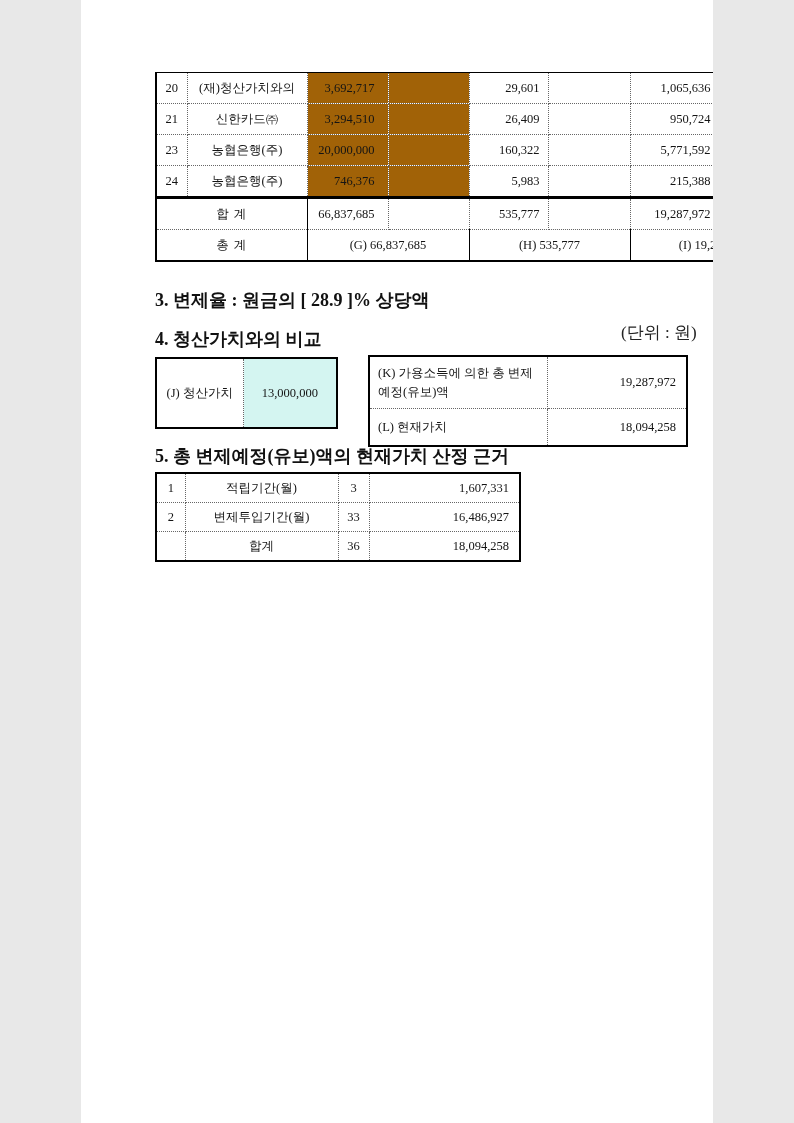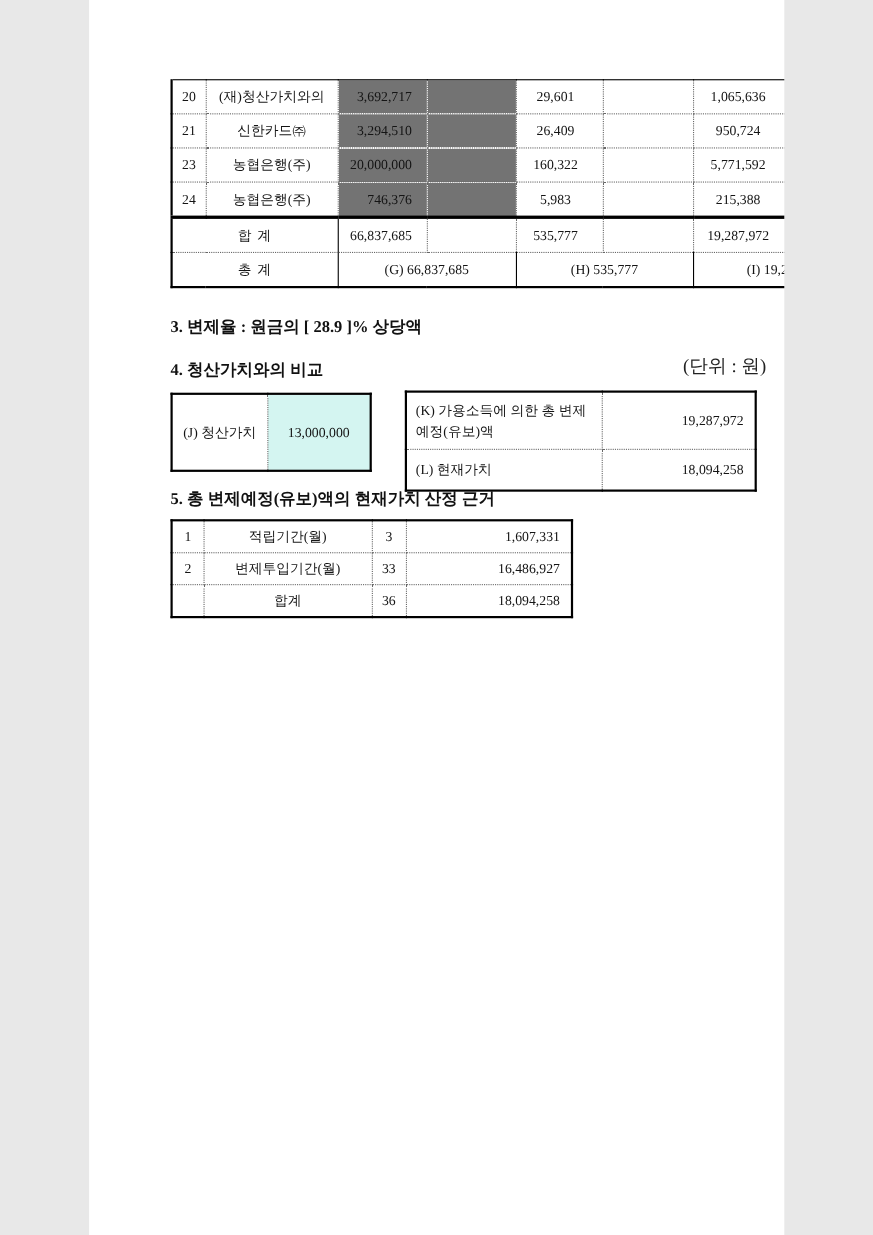--- a/index.html
+++ b/index.html
@@ -20,32 +20,32 @@
     position:absolute; left:74px; top:72px; width:644px;
     border:2px solid #000; border-top:1px solid #000;
     font-size:12.5px;
   }
   .main-table td {
     height:28px;
     border:1px dotted #666;
     text-align:center;
     vertical-align:middle;
   }
-  .main-table td.num-right { text-align:center; padding-right:8px; }
+  .main-table td.num-right { text-align:right; padding-right:8px; }
   .main-table td.num-right-wide { text-align:right; padding-right:13px; }
-  .main-table td.hl { background:#737373; }
+  .main-table td.hl { background:#a16207; }
   .main-table tr.row-subtotal td { border-top:3px solid #000; }
   .main-table tr.row-total td { border-left:1px solid #000; border-right:1px solid #000; }
   .main-table tr.row-subtotal td.label-cell,
   .main-table tr.row-total td.label-cell { border-right:1px solid #000; letter-spacing:1px; }
 
   
   .sec-heading {
     position:absolute; left:74px;
-    font-size:15px; font-weight:bold; color:#111;
+    font-size:18px; font-weight:bold; color:#111;
   }
   .unit-note {
     position:absolute; left:540px; top:321px;
     font-size:17px; color:#222;
   }
 
   
   .liq-table {
     position:absolute; left:74px; top:357px; width:181px;
     border:2px solid #000; font-size:12.5px;

